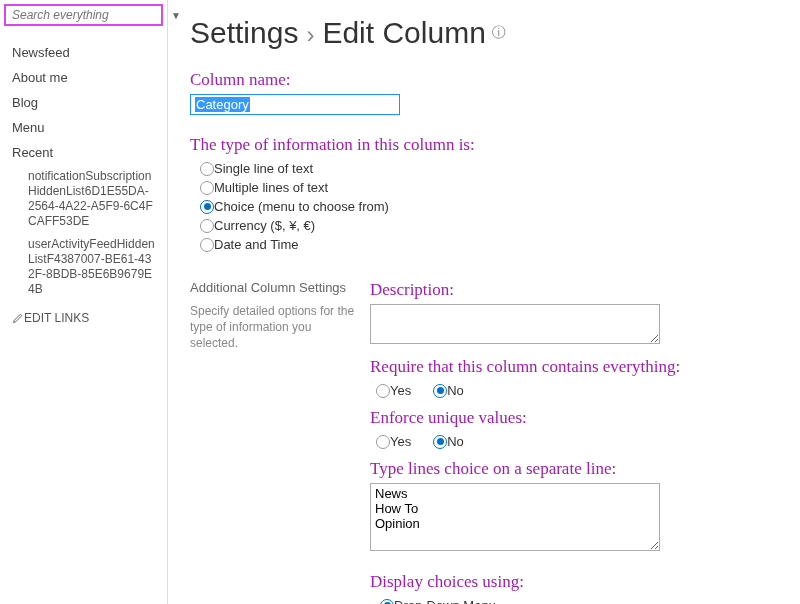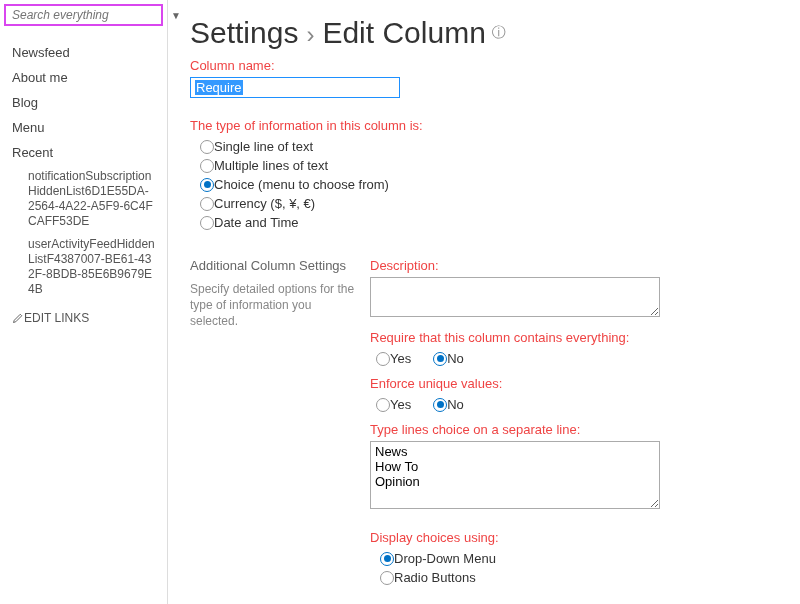--- a/index.html
+++ b/index.html
@@ -62,21 +62,21 @@
     gap: 0;
   }
   .editlinks svg { width: 12px; height: 12px; }
   .main {
     flex: 1;
     padding: 16px 22px 0 22px;
     overflow: auto;
   }
   .main::-webkit-scrollbar{width:0}
   h1 {
-    margin: 0 0 8px 0;
+    margin: 0 0 20px 0;
     font-weight: 300;
     font-size: 30px;
     color: #333;
     display: flex;
     align-items: baseline;
     flex-wrap: wrap;
     gap: 6px;
   }
   h1 .crumb { color: #333; }
   h1 .sep { color: #888; font-size: 24px; padding: 0 2px; }
@@ -95,23 +95,24 @@
     font-size: 13px;
     margin-bottom: 8px;
   }
   .sectL .desc {
     color: #888;
     font-size: 12px;
     line-height: 1.35;
   }
   .sectR { flex: 1; }
   .lbl {
-    font-size: 13px;
-    color: #ef4444;
+    font-size: 17px;
+    color: #a21caf;
     margin-bottom: 4px;
+    font-family: Liberation Serif, serif;
   }
   .nameinput {
     width: 210px;
     border: 1px solid #1e90ff;
     padding: 2px 4px;
     font-size: 13px;
   }
   .nameinput .sel {
     background: #3399ff;
     color: #fff;
@@ -189,21 +190,21 @@
       <span class="crumb">Settings</span>
       <span class="sep">›</span>
       <span class="crumb">Edit Column</span>
       <span class="info">ⓘ</span>
     </h1>
 
     <div class="section">
       <div class="sectR">
         <div class="lbl">Column name:</div>
         <div class="nameinput">
-          <span class="sel">Require</span>
+          <span class="sel">Category</span>
         </div>
 
         <div class="lbl" style="margin-top:20px">The type of information in this column is:</div>
         <div class="indent" id="typeOpts">
             <div class="radiorow">
               <span class="radio"></span>
               <span>Single line of text</span>
             </div>
             <div class="radiorow">
               <span class="radio"></span>

